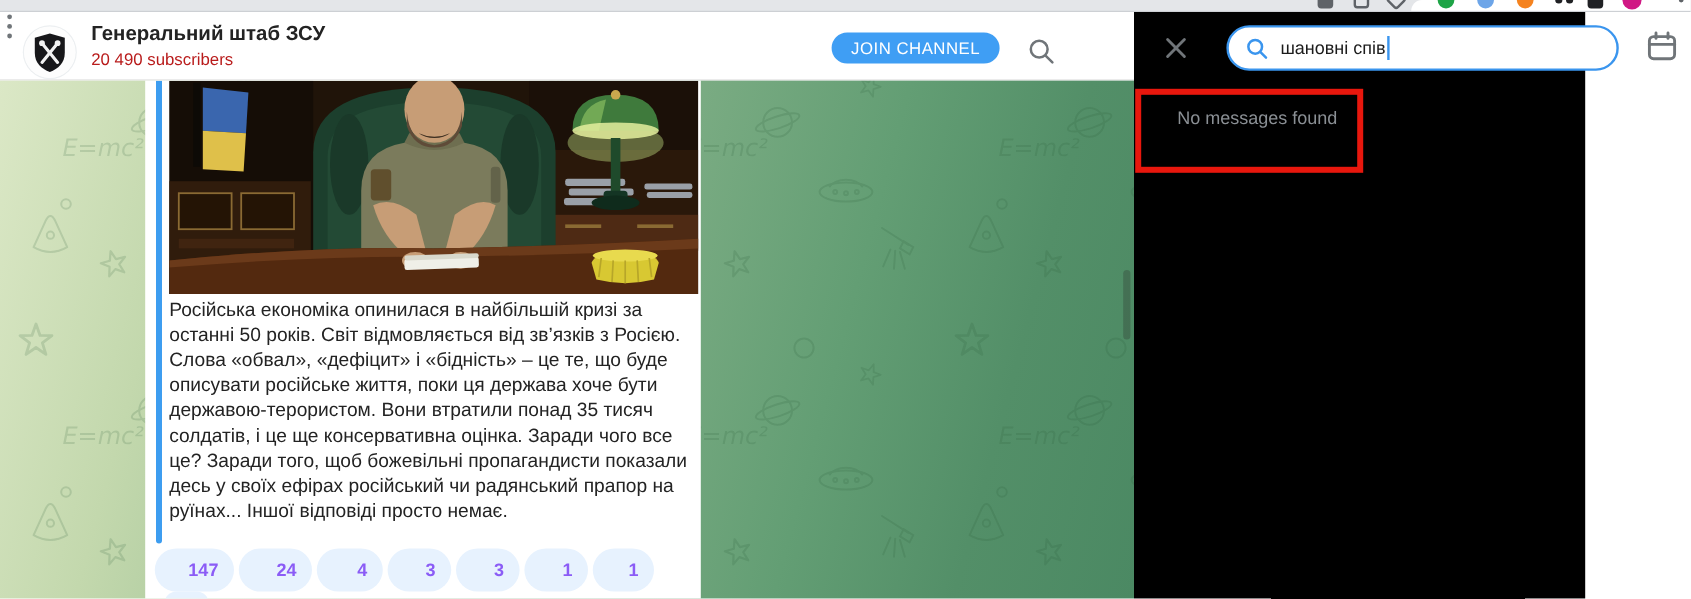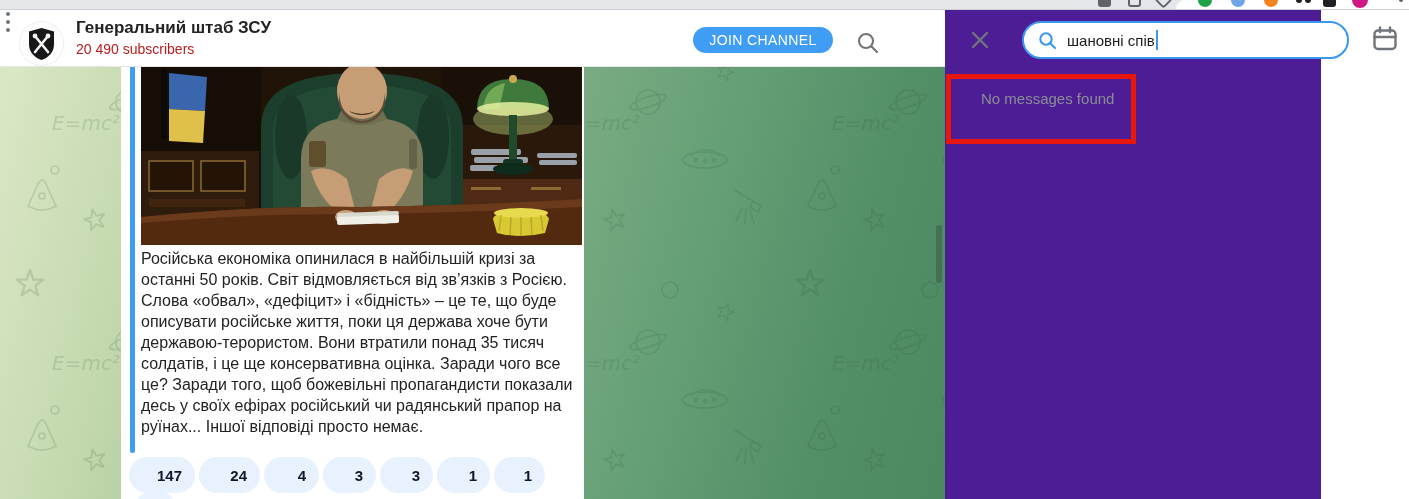--- a/index.html
+++ b/index.html
@@ -42,30 +42,30 @@
   .bubble { position:absolute; left:121px; top:67px; width:463px; height:432px;
             background:#fff; z-index:10; overflow:hidden; }
   .accent-bar { position:absolute; left:9px; top:0; width:5px; height:386px;
                 background:#3d9df0; border-radius:0 0 3px 3px; }
   .photo { position:absolute; left:20px; top:0; width:441px; height:178px; overflow:hidden; cursor:pointer; }
   .msg-text { position:absolute; left:20px; top:181px; width:432px; font-size:16px;
               line-height:21px; color:#232323; }
   .reactions { position:absolute; left:8px; top:390px; display:flex; gap:4px; }
   .pill { height:36px; border-radius:18px; background:#e7f2fe; display:flex; align-items:center;
           justify-content:flex-end; padding-right:13px; cursor:pointer; }
-  .pill span { color:#0f172a; font-weight:700; font-size:15px;margin-left:32px; }
+  .pill span { color:#8b5cf6; font-weight:700; font-size:15px;margin-left:32px; }
   .pill-partial { position:absolute; left:16px; top:426px; width:37px; height:14px;
                   border-radius:10px 10px 0 0; background:#e7f2fe; cursor:pointer; }
 
   .scroll-thumb { position:absolute; left:936px; top:225px; width:6px; height:58px;
                   border-radius:3px; background:rgba(40,40,40,.28); z-index:15; cursor:grab; }
 
   
   .right-panel { position:absolute; left:945px; top:10px; width:376px; height:489px;
-                 background:#4c1d95; z-index:20; }
+                 background:#000000; z-index:20; }
   .close-btn { position:absolute; left:24px; top:19px; width:22px; height:22px; cursor:pointer; }
   .search-pill { position:absolute; left:77px; top:11px; width:327px; height:38px;
                  border:2px solid #3a95ee; border-radius:19px; display:flex; align-items:center;
                  padding-left:14px; cursor:text; background:#fff; }
   .search-pill .q-text { margin-left:10px; font-size:15px; color:#1c1c1c; }
   .caret { width:2px; height:20px; background:#3a95ee; margin-left:1px; animation:blink 1s steps(1) infinite; }
   @keyframes blink { 50% { opacity:0; } }
   .cal-btn { position:absolute; left:426px; top:15px; width:28px; height:28px; cursor:pointer; }
   .empty-label { position:absolute; left:36px; top:80px; font-size:15px; color:#8a8f94; }
   .red-annotation { position:absolute; left:1px; top:64px; width:190px; height:70px;

